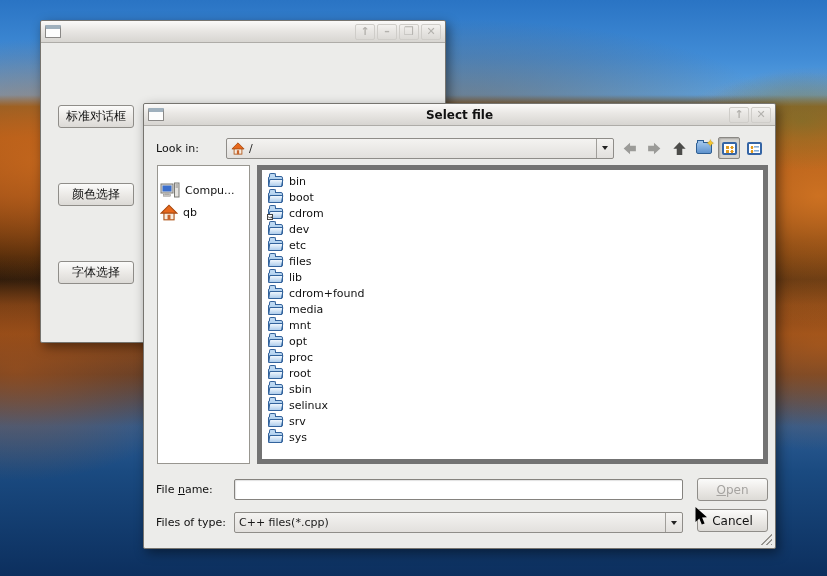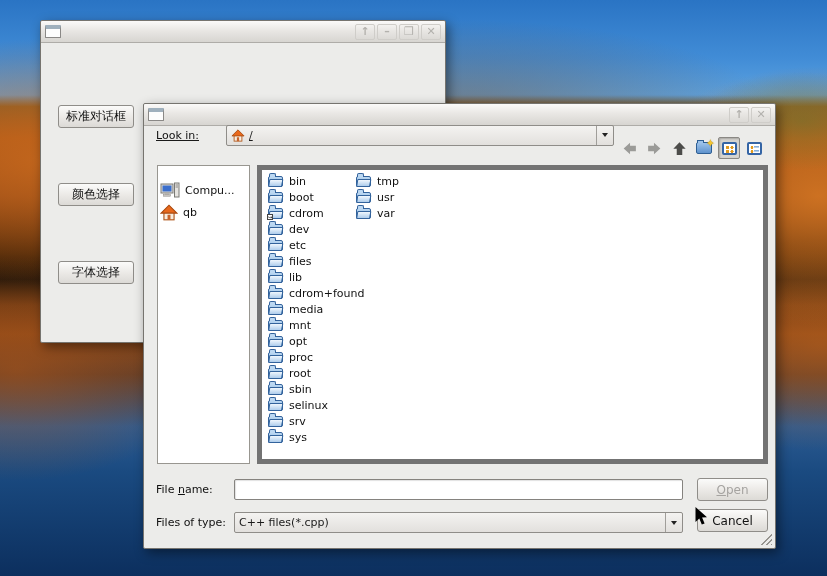--- a/index.html
+++ b/index.html
@@ -41,22 +41,22 @@
   .demo-win { left:40px; top:20px; width:406px; height:323px; }
   .push-btn { position:absolute; left:17px; width:76px; height:23px;
     border:1px solid #8f8d89; border-radius:3px; font-size:12px; color:#111;
     background:linear-gradient(180deg,#fbfbfa 0%,#eceae7 50%,#dcdad6 100%);
     display:flex; align-items:center; justify-content:center; }
 
   
   .dlg { left:143px; top:103px; width:633px; height:446px; }
   .dlg .row-label { font-size:11px; color:#111; }
 
-  .lookin-row { position:absolute; top:20px; left:12px; height:22px; width:610px;
-    display:flex; align-items:center;text-decoration:underline; }
+  .lookin-row { position:absolute; top:33px; left:12px; height:22px; width:610px;
+    display:flex; align-items:center; }
   .lookin-row .row-label { width:70px; }
   .combo { height:21px; background:linear-gradient(180deg,#f4f3f1,#e2e0dd);
     border:1px solid #8f8d89; border-radius:2px; display:flex; align-items:center; }
   .combo .combo-text { flex:1; font-size:11px; padding-left:4px; display:flex;
     align-items:center; gap:4px; }
   .combo .arrow-box { width:17px; align-self:stretch; border-left:1px solid #a09e9a;
     display:flex; align-items:center; justify-content:center; }
   .tri-down { width:0; height:0; border-left:3.5px solid transparent;
     border-right:3.5px solid transparent; border-top:4.5px solid #222; }
   .lookin-combo { width:388px; }
@@ -157,20 +157,21 @@
       </div>
     </div>
     <div class="push-btn" style="top:84px">标准对话框</div>
     <div class="push-btn" style="top:162px">颜色选择</div>
     <div class="push-btn" style="top:240px">字体选择</div>
   </div>
 
   <div class="win dlg">
     <div class="titlebar">
       <div class="win-icon"></div>
+      <div class="title">Select file</div>
       <div class="tb-btns">
         <div class="tb-btn">
           <span>↑</span>
         </div>
         <div class="tb-btn">
           <span>✕</span>
         </div>
       </div>
     </div>
 
@@ -326,37 +327,20 @@
           <div class="file-item">
             <span class="folder-icon"></span>
             <span class="file-label">srv</span>
           </div>
 
           <div class="file-item">
             <span class="folder-icon"></span>
             <span class="file-label">sys</span>
           </div>
         </div>
-      <div class="fcol fcol-2">
-
-          <div class="file-item">
-            <span class="folder-icon"></span>
-            <span class="file-label">tmp</span>
-          </div>
-
-          <div class="file-item">
-            <span class="folder-icon"></span>
-            <span class="file-label">usr</span>
-          </div>
-
-          <div class="file-item">
-            <span class="folder-icon"></span>
-            <span class="file-label">var</span>
-          </div>
-        </div>
     </div>
 
     <div class="bottom-row fname-row">
       <span class="row-label"><span>File </span><u>n</u><span>ame:</span></span>
       <input class="text-input" type="text" value="" style="">
     </div>
     <div class="dlg-btn open-btn">
         <u>O</u>
         <span>pen</span>
       </div>

